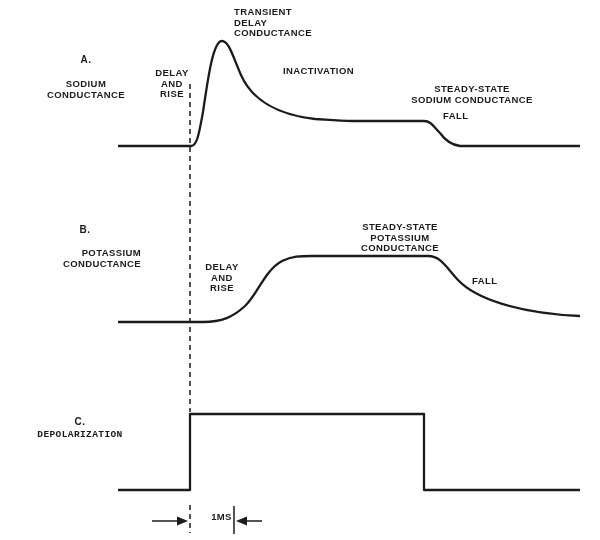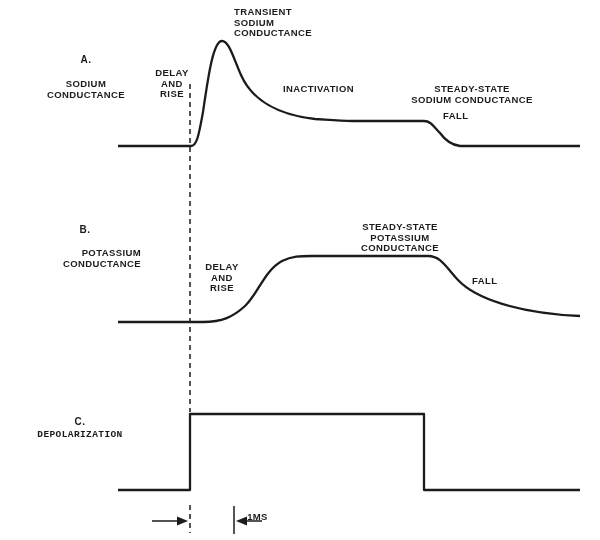--- a/index.html
+++ b/index.html
@@ -46,37 +46,37 @@
     <path class="thin" d="M152,521 L184,521"></path>
     <polygon class="arrowhead" points="188,521 177,516.5 177,525.5"></polygon>
     <path class="thin" d="M239,521 L262,521"></path>
     <polygon class="arrowhead" points="236,521 247,516.5 247,525.5"></polygon>
   </svg>
 
   <div class="lbl panel-letter" style="left:36px;top:55px;width:100px;">A.</div>
   <div class="lbl" style="left:30px;top:79px;width:112px;">SODIUM
 CONDUCTANCE</div>
   <div class="lbl left" style="left:234px;top:7px;width:90px;">TRANSIENT
-SODIUM
+DELAY
 CONDUCTANCE</div>
   <div class="lbl" style="left:142px;top:68px;width:60px;">DELAY
 AND
 RISE</div>
-  <div class="lbl left" style="left:283px;top:66px;width:90px;margin-top:18px;">INACTIVATION</div>
+  <div class="lbl left" style="left:283px;top:66px;width:90px;">INACTIVATION</div>
   <div class="lbl" style="left:402px;top:84px;width:140px;">STEADY-STATE
 SODIUM CONDUCTANCE</div>
   <div class="lbl left" style="left:443px;top:111px;width:40px;">FALL</div>
 
   <div class="lbl panel-letter" style="left:35px;top:225px;width:100px;">B.</div>
   <div class="lbl" style="left:29px;top:248px;width:112px;text-align:right;">POTASSIUM
 CONDUCTANCE</div>
   <div class="lbl" style="left:330px;top:222px;width:140px;">STEADY-STATE
 POTASSIUM CONDUCTANCE</div>
   <div class="lbl" style="left:192px;top:262px;width:60px;">DELAY
 AND
 RISE</div>
   <div class="lbl left" style="left:472px;top:276px;width:40px;">FALL</div>
 
   <div class="lbl panel-letter" style="left:30px;top:417px;width:100px;">C.</div>
   <div class="lbl" style="left:30px;top:430px;width:100px;font-family:Liberation Mono, monospace;">DEPOLARIZATION</div>
-  <div class="lbl" style="left:192px;top:512px;width:59px;padding-left:36px;">1MS</div>
+  <div class="lbl" style="left:192px;top:512px;width:59px;">1MS</div>
 
 </div>
 
 </body></html>

